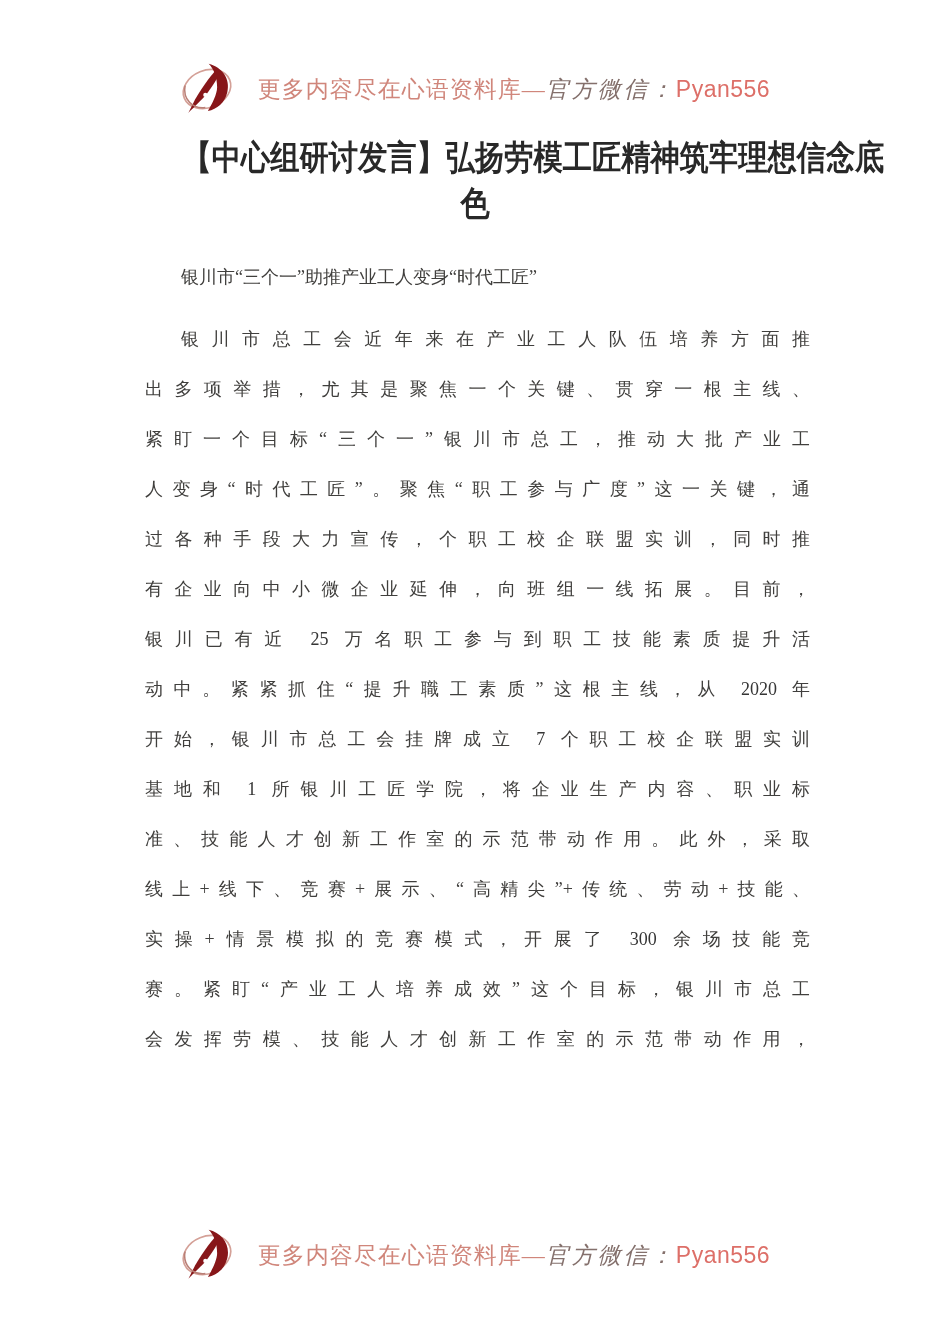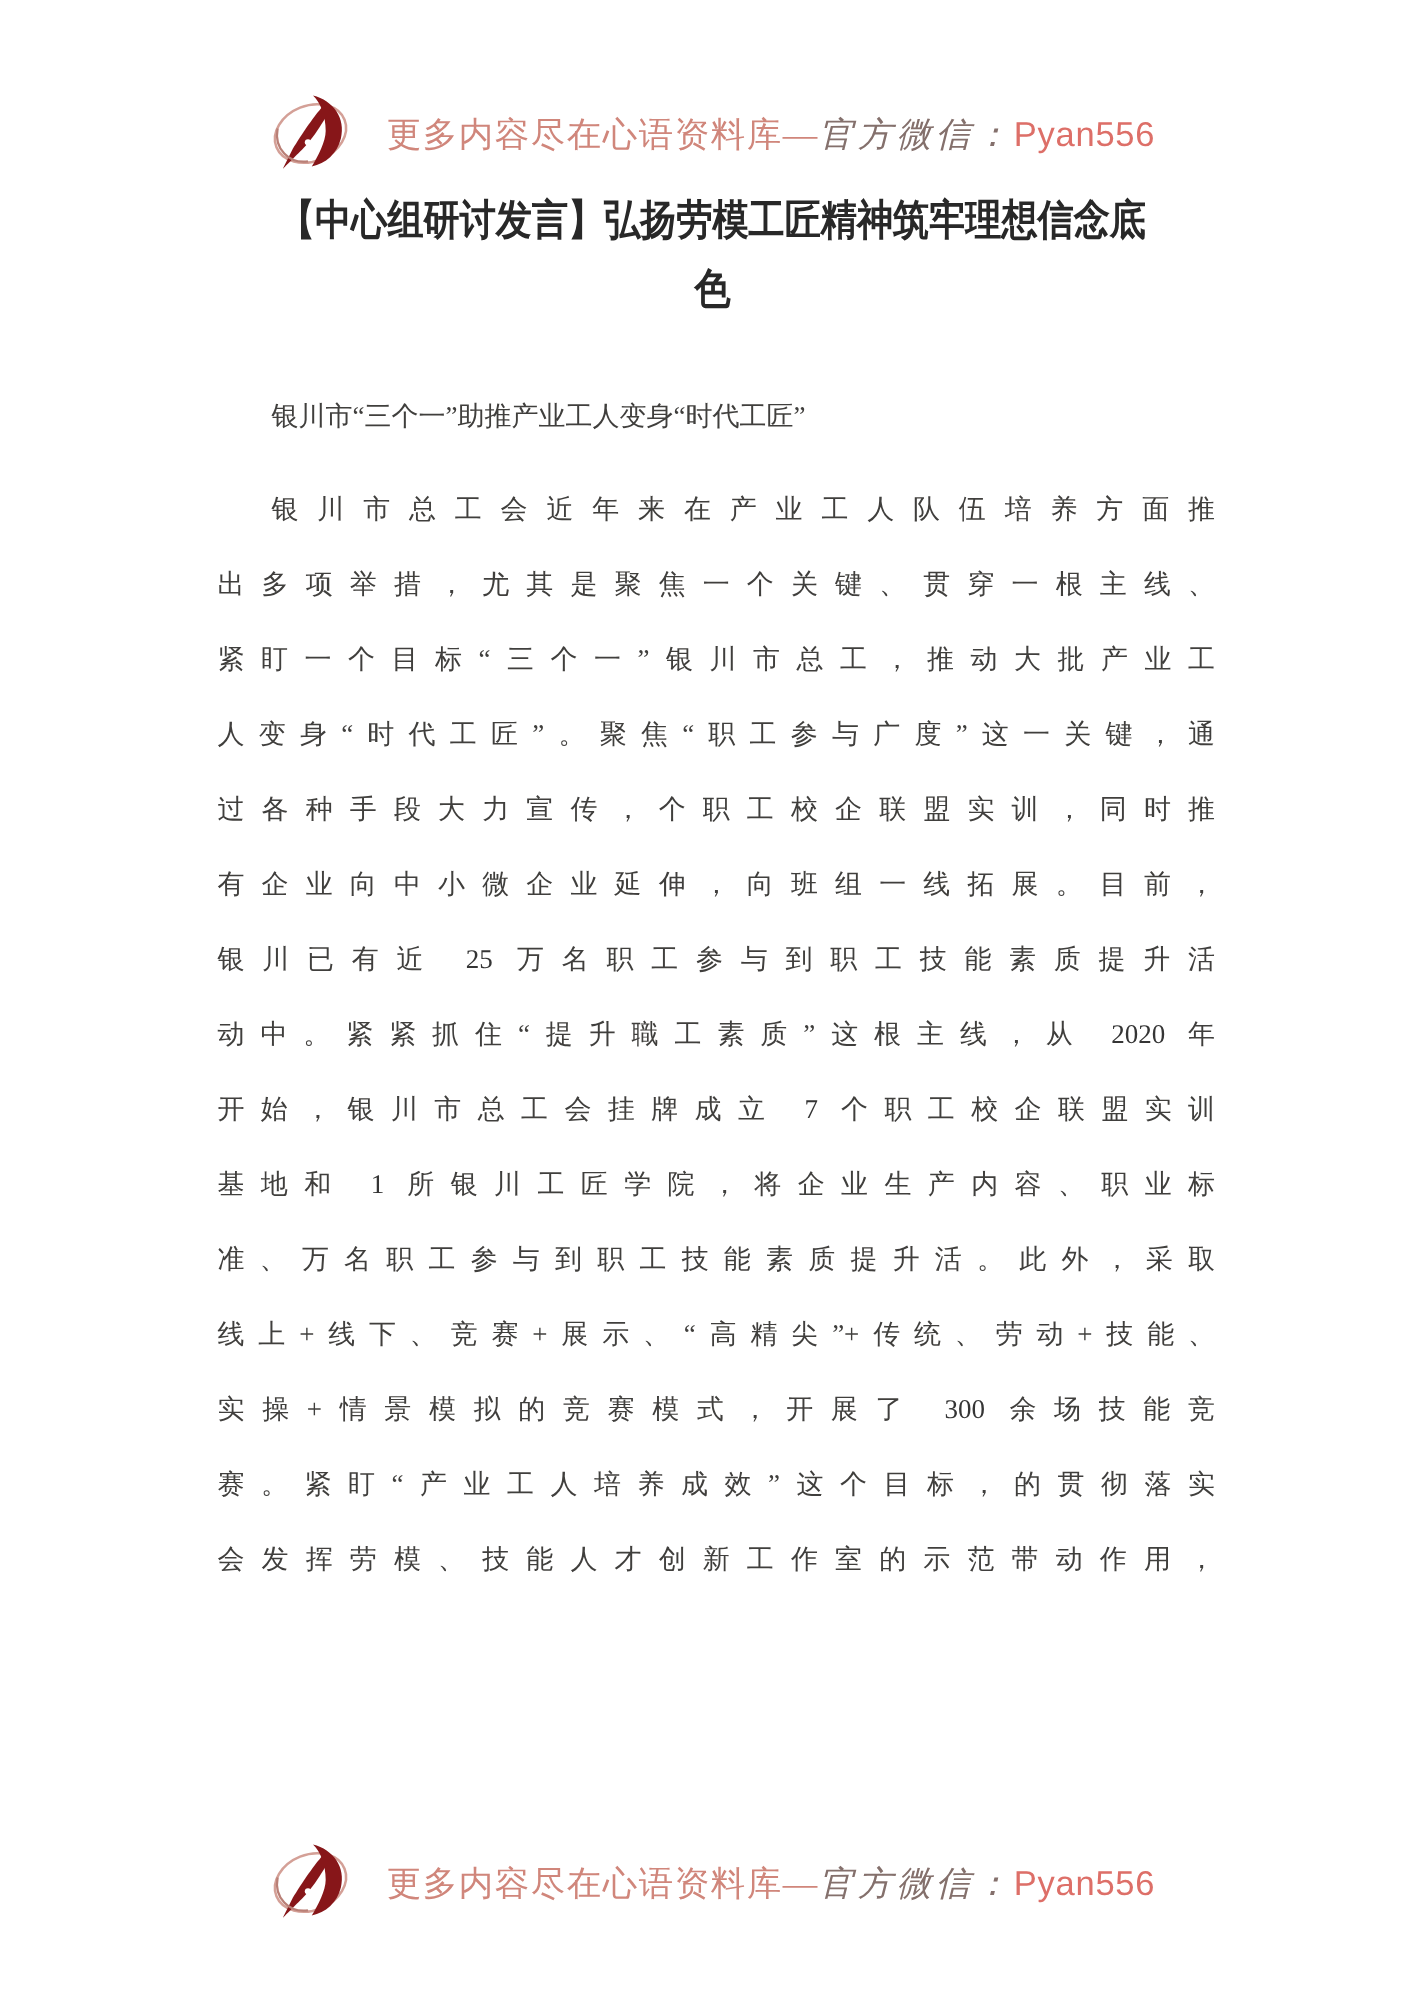--- a/index.html
+++ b/index.html
@@ -17,23 +17,23 @@
   .wm-header { top:60px; }
   .wm-footer { top:1226px; }
   .logo { width:54px; height:58px; flex:0 0 auto; }
   .wm-text { white-space:nowrap; font-size:23px; }
   .wm-prefix  { color:#d0867b; letter-spacing:1px; }
   .wm-label   { color:#84706c; font-style:italic; letter-spacing:3px; }
   .wm-account { color:#dd6f68; font-family:"Liberation Sans", sans-serif; letter-spacing:0.5px; }
 
   
   .doc-title {
-    position:absolute; top:124px; left:135px; width:680px; margin:0;
+    position:absolute; top:134px; left:135px; width:680px; margin:0;
     text-align:center; font-family:"Liberation Sans", sans-serif;
-    font-weight:700; color:#282828; font-size:28px; line-height:46px;
+    font-weight:700; color:#282828; font-size:34px; line-height:46px;
   }
   .t-line { display:block; transform:scaleX(0.86); transform-origin:50% 50%; white-space:nowrap; }
 
   
   .doc-body {
     position:absolute; top:252px; left:145px; width:665px;
     color:#403f3d; font-size:18px; line-height:50px;
   }
   .subtitle { text-indent:2em; margin-bottom:12px; }
   .line { text-align:justify; text-align-last:justify; }
@@ -68,24 +68,24 @@
     <div class="line indent autonum">银川市总工会近年来在产业工人队伍培养方面推</div>
     <div class="line autonum">出多项举措，尤其是聚焦一个关键、贯穿一根主线、</div>
     <div class="line autonum">紧盯一个目标“三个一”银川市总工，推动大批产业工</div>
     <div class="line autonum">人变身“时代工匠”。聚焦“职工参与广度”这一关键，通</div>
     <div class="line autonum">过各种手段大力宣传，个职工校企联盟实训，同时推</div>
     <div class="line autonum">有企业向中小微企业延伸，向班组一线拓展。目前，</div>
     <div class="line autonum">银川已有近 <span class="num">25</span> 万名职工参与到职工技能素质提升活</div>
     <div class="line autonum">动中。紧紧抓住“提升職工素质”这根主线，从 <span class="num">2020</span> 年</div>
     <div class="line autonum">开始，银川市总工会挂牌成立 <span class="num">7</span> 个职工校企联盟实训</div>
     <div class="line autonum">基地和 <span class="num">1</span> 所银川工匠学院，将企业生产内容、职业标</div>
-    <div class="line autonum">准、万名职工参与到职工技能素质提升活。此外，采取</div>
+    <div class="line autonum">准、技能人才创新工作室的示范带动作用。此外，采取</div>
     <div class="line autonum">线上+线下、竞赛+展示、“高精尖”+传统、劳动+技能、</div>
     <div class="line autonum">实操+情景模拟的竞赛模式，开展了 <span class="num">300</span> 余场技能竞</div>
-    <div class="line autonum">赛。紧盯“产业工人培养成效”这个目标，的贯彻落实</div>
+    <div class="line autonum">赛。紧盯“产业工人培养成效”这个目标，银川市总工</div>
     <div class="line autonum">会发挥劳模、技能人才创新工作室的示范带动作用，</div>
   </div>
 
   <div class="watermark wm-footer">
     <svg class="logo" viewBox="0 0 64 68" aria-hidden="true">
       <ellipse cx="32" cy="34" rx="29" ry="22" fill="none" stroke="#d4a097" stroke-width="2" transform="rotate(-22 32 34)"></ellipse>
       <path d="M34 4 C50 8 60 22 56 38 C53 50 44 58 33 60 C38 52 44 40 44 32 C44 20 40 10 34 4 Z" fill="#871619"></path>
       <path d="M44 10 C36 18 24 36 18 46 L10 62 C10 62 20 52 26 46 C34 38 44 22 48 14 Z" fill="#871619"></path>
       <circle cx="30" cy="41" r="2.5" fill="#ffffff"></circle>
       <path d="M6 30 C3 46 15 58 30 56" fill="none" stroke="#b97f76" stroke-width="1.8"></path>

